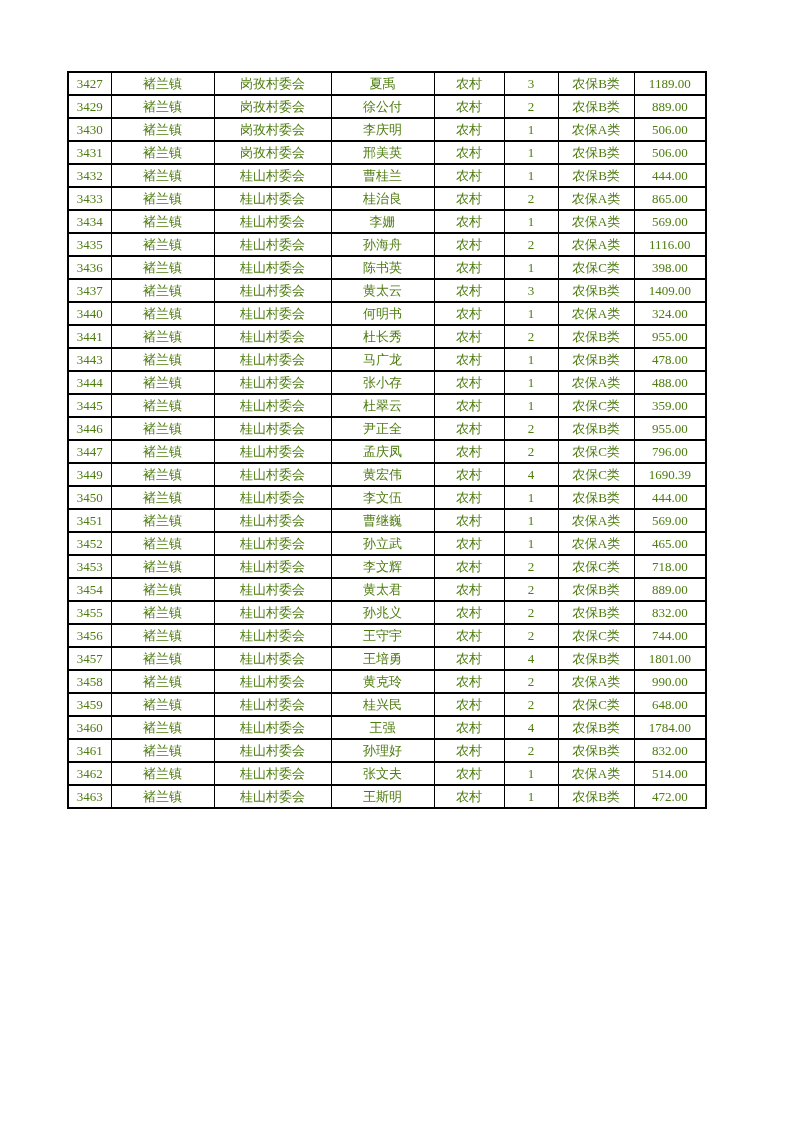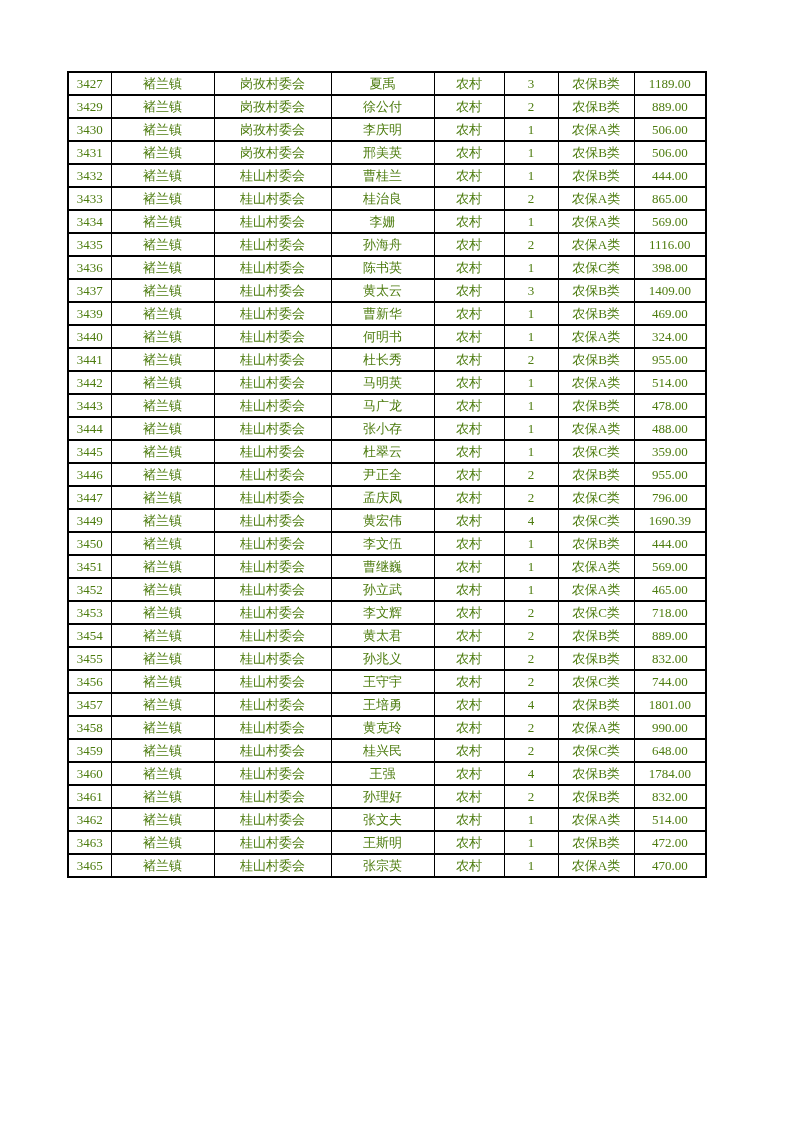--- a/index.html
+++ b/index.html
@@ -156,264 +156,234 @@
           <td>3437</td>
           <td>褚兰镇</td>
           <td>桂山村委会</td>
           <td>黄太云</td>
           <td>农村</td>
           <td>3</td>
           <td>农保B类</td>
           <td>1409.00</td>
         </tr>
         <tr>
-          <td>3439</td>
-          <td>褚兰镇</td>
-          <td>桂山村委会</td>
-          <td>曹新华</td>
-          <td>农村</td>
-          <td>1</td>
-          <td>农保B类</td>
-          <td>469.00</td>
-        </tr>
-        <tr>
           <td>3440</td>
           <td>褚兰镇</td>
           <td>桂山村委会</td>
           <td>何明书</td>
           <td>农村</td>
           <td>1</td>
           <td>农保A类</td>
           <td>324.00</td>
         </tr>
         <tr>
           <td>3441</td>
           <td>褚兰镇</td>
           <td>桂山村委会</td>
           <td>杜长秀</td>
           <td>农村</td>
           <td>2</td>
           <td>农保B类</td>
           <td>955.00</td>
         </tr>
         <tr>
-          <td>3442</td>
-          <td>褚兰镇</td>
-          <td>桂山村委会</td>
-          <td>马明英</td>
+          <td>3443</td>
+          <td>褚兰镇</td>
+          <td>桂山村委会</td>
+          <td>马广龙</td>
+          <td>农村</td>
+          <td>1</td>
+          <td>农保B类</td>
+          <td>478.00</td>
+        </tr>
+        <tr>
+          <td>3444</td>
+          <td>褚兰镇</td>
+          <td>桂山村委会</td>
+          <td>张小存</td>
+          <td>农村</td>
+          <td>1</td>
+          <td>农保A类</td>
+          <td>488.00</td>
+        </tr>
+        <tr>
+          <td>3445</td>
+          <td>褚兰镇</td>
+          <td>桂山村委会</td>
+          <td>杜翠云</td>
+          <td>农村</td>
+          <td>1</td>
+          <td>农保C类</td>
+          <td>359.00</td>
+        </tr>
+        <tr>
+          <td>3446</td>
+          <td>褚兰镇</td>
+          <td>桂山村委会</td>
+          <td>尹正全</td>
+          <td>农村</td>
+          <td>2</td>
+          <td>农保B类</td>
+          <td>955.00</td>
+        </tr>
+        <tr>
+          <td>3447</td>
+          <td>褚兰镇</td>
+          <td>桂山村委会</td>
+          <td>孟庆凤</td>
+          <td>农村</td>
+          <td>2</td>
+          <td>农保C类</td>
+          <td>796.00</td>
+        </tr>
+        <tr>
+          <td>3449</td>
+          <td>褚兰镇</td>
+          <td>桂山村委会</td>
+          <td>黄宏伟</td>
+          <td>农村</td>
+          <td>4</td>
+          <td>农保C类</td>
+          <td>1690.39</td>
+        </tr>
+        <tr>
+          <td>3450</td>
+          <td>褚兰镇</td>
+          <td>桂山村委会</td>
+          <td>李文伍</td>
+          <td>农村</td>
+          <td>1</td>
+          <td>农保B类</td>
+          <td>444.00</td>
+        </tr>
+        <tr>
+          <td>3451</td>
+          <td>褚兰镇</td>
+          <td>桂山村委会</td>
+          <td>曹继巍</td>
+          <td>农村</td>
+          <td>1</td>
+          <td>农保A类</td>
+          <td>569.00</td>
+        </tr>
+        <tr>
+          <td>3452</td>
+          <td>褚兰镇</td>
+          <td>桂山村委会</td>
+          <td>孙立武</td>
+          <td>农村</td>
+          <td>1</td>
+          <td>农保A类</td>
+          <td>465.00</td>
+        </tr>
+        <tr>
+          <td>3453</td>
+          <td>褚兰镇</td>
+          <td>桂山村委会</td>
+          <td>李文辉</td>
+          <td>农村</td>
+          <td>2</td>
+          <td>农保C类</td>
+          <td>718.00</td>
+        </tr>
+        <tr>
+          <td>3454</td>
+          <td>褚兰镇</td>
+          <td>桂山村委会</td>
+          <td>黄太君</td>
+          <td>农村</td>
+          <td>2</td>
+          <td>农保B类</td>
+          <td>889.00</td>
+        </tr>
+        <tr>
+          <td>3455</td>
+          <td>褚兰镇</td>
+          <td>桂山村委会</td>
+          <td>孙兆义</td>
+          <td>农村</td>
+          <td>2</td>
+          <td>农保B类</td>
+          <td>832.00</td>
+        </tr>
+        <tr>
+          <td>3456</td>
+          <td>褚兰镇</td>
+          <td>桂山村委会</td>
+          <td>王守宇</td>
+          <td>农村</td>
+          <td>2</td>
+          <td>农保C类</td>
+          <td>744.00</td>
+        </tr>
+        <tr>
+          <td>3457</td>
+          <td>褚兰镇</td>
+          <td>桂山村委会</td>
+          <td>王培勇</td>
+          <td>农村</td>
+          <td>4</td>
+          <td>农保B类</td>
+          <td>1801.00</td>
+        </tr>
+        <tr>
+          <td>3458</td>
+          <td>褚兰镇</td>
+          <td>桂山村委会</td>
+          <td>黄克玲</td>
+          <td>农村</td>
+          <td>2</td>
+          <td>农保A类</td>
+          <td>990.00</td>
+        </tr>
+        <tr>
+          <td>3459</td>
+          <td>褚兰镇</td>
+          <td>桂山村委会</td>
+          <td>桂兴民</td>
+          <td>农村</td>
+          <td>2</td>
+          <td>农保C类</td>
+          <td>648.00</td>
+        </tr>
+        <tr>
+          <td>3460</td>
+          <td>褚兰镇</td>
+          <td>桂山村委会</td>
+          <td>王强</td>
+          <td>农村</td>
+          <td>4</td>
+          <td>农保B类</td>
+          <td>1784.00</td>
+        </tr>
+        <tr>
+          <td>3461</td>
+          <td>褚兰镇</td>
+          <td>桂山村委会</td>
+          <td>孙理好</td>
+          <td>农村</td>
+          <td>2</td>
+          <td>农保B类</td>
+          <td>832.00</td>
+        </tr>
+        <tr>
+          <td>3462</td>
+          <td>褚兰镇</td>
+          <td>桂山村委会</td>
+          <td>张文夫</td>
           <td>农村</td>
           <td>1</td>
           <td>农保A类</td>
           <td>514.00</td>
         </tr>
         <tr>
-          <td>3443</td>
-          <td>褚兰镇</td>
-          <td>桂山村委会</td>
-          <td>马广龙</td>
-          <td>农村</td>
-          <td>1</td>
-          <td>农保B类</td>
-          <td>478.00</td>
-        </tr>
-        <tr>
-          <td>3444</td>
-          <td>褚兰镇</td>
-          <td>桂山村委会</td>
-          <td>张小存</td>
-          <td>农村</td>
-          <td>1</td>
-          <td>农保A类</td>
-          <td>488.00</td>
-        </tr>
-        <tr>
-          <td>3445</td>
-          <td>褚兰镇</td>
-          <td>桂山村委会</td>
-          <td>杜翠云</td>
-          <td>农村</td>
-          <td>1</td>
-          <td>农保C类</td>
-          <td>359.00</td>
-        </tr>
-        <tr>
-          <td>3446</td>
-          <td>褚兰镇</td>
-          <td>桂山村委会</td>
-          <td>尹正全</td>
-          <td>农村</td>
-          <td>2</td>
-          <td>农保B类</td>
-          <td>955.00</td>
-        </tr>
-        <tr>
-          <td>3447</td>
-          <td>褚兰镇</td>
-          <td>桂山村委会</td>
-          <td>孟庆凤</td>
-          <td>农村</td>
-          <td>2</td>
-          <td>农保C类</td>
-          <td>796.00</td>
-        </tr>
-        <tr>
-          <td>3449</td>
-          <td>褚兰镇</td>
-          <td>桂山村委会</td>
-          <td>黄宏伟</td>
-          <td>农村</td>
-          <td>4</td>
-          <td>农保C类</td>
-          <td>1690.39</td>
-        </tr>
-        <tr>
-          <td>3450</td>
-          <td>褚兰镇</td>
-          <td>桂山村委会</td>
-          <td>李文伍</td>
-          <td>农村</td>
-          <td>1</td>
-          <td>农保B类</td>
-          <td>444.00</td>
-        </tr>
-        <tr>
-          <td>3451</td>
-          <td>褚兰镇</td>
-          <td>桂山村委会</td>
-          <td>曹继巍</td>
-          <td>农村</td>
-          <td>1</td>
-          <td>农保A类</td>
-          <td>569.00</td>
-        </tr>
-        <tr>
-          <td>3452</td>
-          <td>褚兰镇</td>
-          <td>桂山村委会</td>
-          <td>孙立武</td>
-          <td>农村</td>
-          <td>1</td>
-          <td>农保A类</td>
-          <td>465.00</td>
-        </tr>
-        <tr>
-          <td>3453</td>
-          <td>褚兰镇</td>
-          <td>桂山村委会</td>
-          <td>李文辉</td>
-          <td>农村</td>
-          <td>2</td>
-          <td>农保C类</td>
-          <td>718.00</td>
-        </tr>
-        <tr>
-          <td>3454</td>
-          <td>褚兰镇</td>
-          <td>桂山村委会</td>
-          <td>黄太君</td>
-          <td>农村</td>
-          <td>2</td>
-          <td>农保B类</td>
-          <td>889.00</td>
-        </tr>
-        <tr>
-          <td>3455</td>
-          <td>褚兰镇</td>
-          <td>桂山村委会</td>
-          <td>孙兆义</td>
-          <td>农村</td>
-          <td>2</td>
-          <td>农保B类</td>
-          <td>832.00</td>
-        </tr>
-        <tr>
-          <td>3456</td>
-          <td>褚兰镇</td>
-          <td>桂山村委会</td>
-          <td>王守宇</td>
-          <td>农村</td>
-          <td>2</td>
-          <td>农保C类</td>
-          <td>744.00</td>
-        </tr>
-        <tr>
-          <td>3457</td>
-          <td>褚兰镇</td>
-          <td>桂山村委会</td>
-          <td>王培勇</td>
-          <td>农村</td>
-          <td>4</td>
-          <td>农保B类</td>
-          <td>1801.00</td>
-        </tr>
-        <tr>
-          <td>3458</td>
-          <td>褚兰镇</td>
-          <td>桂山村委会</td>
-          <td>黄克玲</td>
-          <td>农村</td>
-          <td>2</td>
-          <td>农保A类</td>
-          <td>990.00</td>
-        </tr>
-        <tr>
-          <td>3459</td>
-          <td>褚兰镇</td>
-          <td>桂山村委会</td>
-          <td>桂兴民</td>
-          <td>农村</td>
-          <td>2</td>
-          <td>农保C类</td>
-          <td>648.00</td>
-        </tr>
-        <tr>
-          <td>3460</td>
-          <td>褚兰镇</td>
-          <td>桂山村委会</td>
-          <td>王强</td>
-          <td>农村</td>
-          <td>4</td>
-          <td>农保B类</td>
-          <td>1784.00</td>
-        </tr>
-        <tr>
-          <td>3461</td>
-          <td>褚兰镇</td>
-          <td>桂山村委会</td>
-          <td>孙理好</td>
-          <td>农村</td>
-          <td>2</td>
-          <td>农保B类</td>
-          <td>832.00</td>
-        </tr>
-        <tr>
-          <td>3462</td>
-          <td>褚兰镇</td>
-          <td>桂山村委会</td>
-          <td>张文夫</td>
-          <td>农村</td>
-          <td>1</td>
-          <td>农保A类</td>
-          <td>514.00</td>
-        </tr>
-        <tr>
           <td>3463</td>
           <td>褚兰镇</td>
           <td>桂山村委会</td>
           <td>王斯明</td>
           <td>农村</td>
           <td>1</td>
           <td>农保B类</td>
           <td>472.00</td>
-        </tr>
-        <tr>
-          <td>3465</td>
-          <td>褚兰镇</td>
-          <td>桂山村委会</td>
-          <td>张宗英</td>
-          <td>农村</td>
-          <td>1</td>
-          <td>农保A类</td>
-          <td>470.00</td>
         </tr>
       </tbody>
   </table>
 </div>
 
 </body></html>

